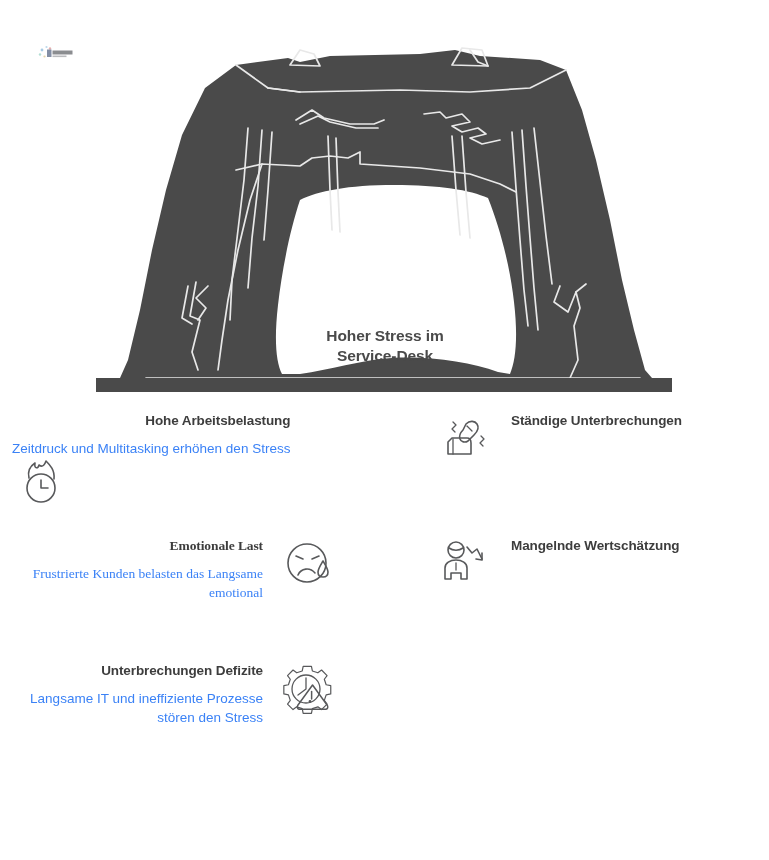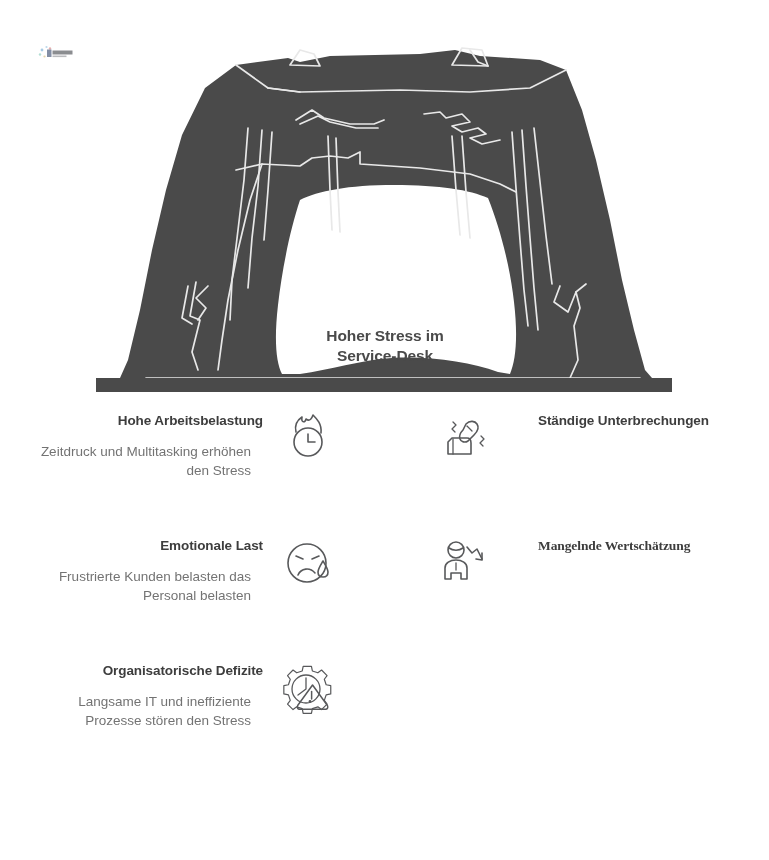--- a/index.html
+++ b/index.html
@@ -49,40 +49,40 @@
     letter-spacing: -0.1px;
   }
 
   
   .item {
     position: absolute;
     display: flex;
     align-items: flex-start;
   }
   .item.left  { left: 12px;  width: 325px; flex-direction: row; }
-  .item.right { left: 437px; width: 325px; flex-direction: row; gap: 27px; }
+  .item.right { left: 437px; width: 325px; flex-direction: row; }
 
   .item-text { flex: 1 1 auto; }
   .item.left  .item-text { text-align: right; padding-right: 16px; }
   .item.right .item-text { text-align: left;  padding-left: 16px; }
 
   .item-title {
     font-size: 13.5px;
     font-weight: bold;
     color: #3d3d3d;
     line-height: 1.3;
     margin: 0 0 9px 0;
     letter-spacing: -0.1px;
   }
   .item-desc {
     font-size: 13.5px;
     font-weight: normal;
-    color: #737373;
+    color: #3b82f6;
     line-height: 1.47;
-    margin: 12px;
+    margin: 0;
   }
 
   .icon-box {
     flex: 0 0 auto;
     width: 58px;
     height: 58px;
     display: flex;
     align-items: flex-start;
     justify-content: center;
   }
@@ -99,24 +99,24 @@
   }
   .ln-thin {
     fill: none;
     stroke: #58595b;
     stroke-width: 1.3;
     stroke-linecap: round;
     stroke-linejoin: round;
   }
 
   
-  #row-workload      { top: 412px; }
+  #row-workload      { top: 412px; flex-direction: column; }
   #row-interruptions { top: 412px; }
-  #row-emotional     { top: 537px; }
-  #row-appreciation  { top: 537px; font-family: Liberation Serif, serif; }
+  #row-emotional     { top: 537px; font-family: Liberation Serif, serif; }
+  #row-appreciation  { top: 537px; }
   #row-organisation  { top: 662px; }
 </style>
 </head>
 <body>
 
 <div id="logo">
   <svg viewBox="0 0 54 20" width="54" height="20">
     <g opacity="0.9">
       <circle cx="6" cy="7" r="1.4" fill="#7fb3d9"></circle>
       <circle cx="10.5" cy="4" r="1.1" fill="#9fc9e4"></circle>
@@ -226,21 +226,21 @@
     </svg>
   </div>
   <div class="item-text">
     <p class="item-title">Ständige Unterbrechungen</p>
   </div>
 </div>
 
 <div class="item left" id="row-emotional">
   <div class="item-text">
     <p class="item-title">Emotionale Last</p>
-    <p class="item-desc">Frustrierte Kunden belasten das Personal belasten</p>
+    <p class="item-desc">Frustrierte Kunden belasten das Langsame emotional</p>
   </div>
   <div class="icon-box">
     <svg width="52" height="52" viewBox="0 0 52 52">
       <circle class="ln" cx="25" cy="26" r="19"></circle>
       <path class="ln" d="M 14,19 L 21,22"></path>
       <path class="ln" d="M 30,22 L 37,19"></path>
       <path class="ln" d="M 16,38 C 19,31 28,30 33,36"></path>
       <path class="ln" d="M 41,24 C 44,29 46,32 46,35 C 46,38 44,40 41,40 C 38,40 36,38 36,35 C 36,32 38,29 41,24 Z"></path>
     </svg>
   </div>
@@ -257,21 +257,21 @@
       <path class="ln" d="M 36,22 L 42,23 L 42,16"></path>
     </svg>
   </div>
   <div class="item-text">
     <p class="item-title">Mangelnde Wertschätzung</p>
   </div>
 </div>
 
 <div class="item left" id="row-organisation">
   <div class="item-text">
-    <p class="item-title">Organisatorische Defizite</p>
+    <p class="item-title">Unterbrechungen Defizite</p>
     <p class="item-desc">Langsame IT und ineffiziente Prozesse stören den Stress</p>
   </div>
   <div class="icon-box">
     <svg width="52" height="52" viewBox="0 0 52 52">
 
       <path class="ln-thin" d="M 21,5 L 30,5 L 31,10 L 37,12 L 41,9 L 47,15 L 44,19 L 46,25 L 51,26 L 51,35 L 46,36 L 44,42 L 47,46 L 41,52 L 37,49 L 31,51 L 30,56 L 21,56 L 20,51 L 14,49 L 10,52 L 4,46 L 7,42 L 5,36 L 0,35 L 0,26 L 5,25 L 7,19 L 4,15 L 10,9 L 14,12 L 20,10 Z" transform="translate(0,-3) scale(0.92) translate(2,3)"></path>
 
       <circle class="ln-thin" cx="24" cy="27" r="14"></circle>
       <path class="ln-thin" d="M 24,16 L 24,27 L 16,33"></path>
 

